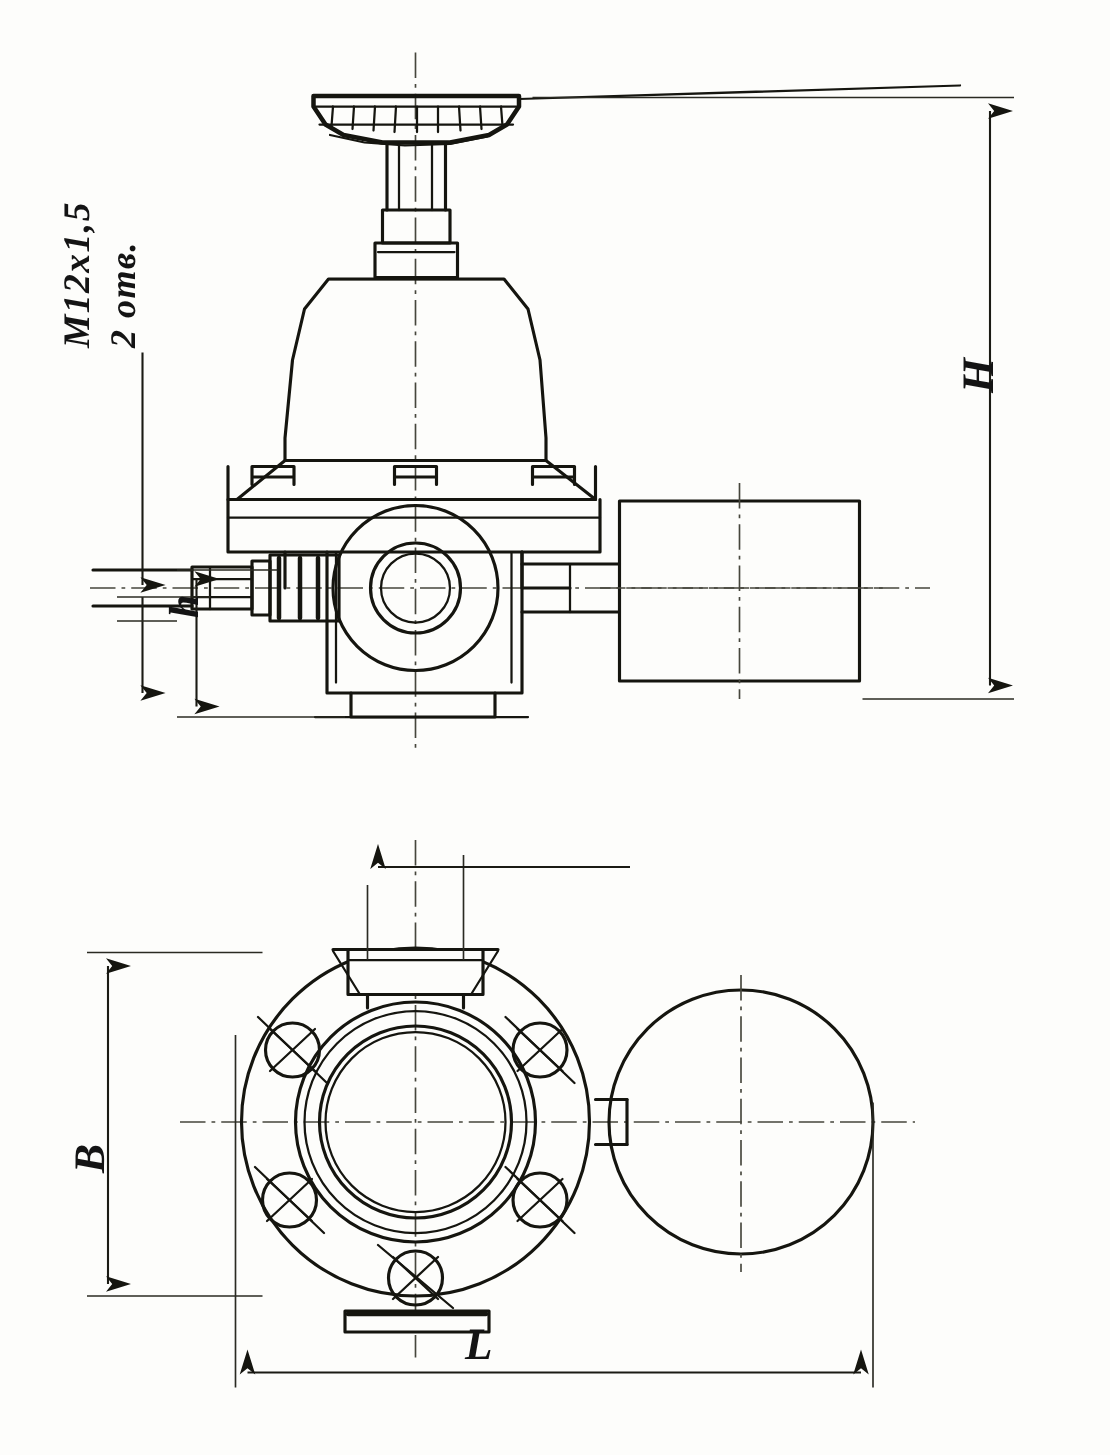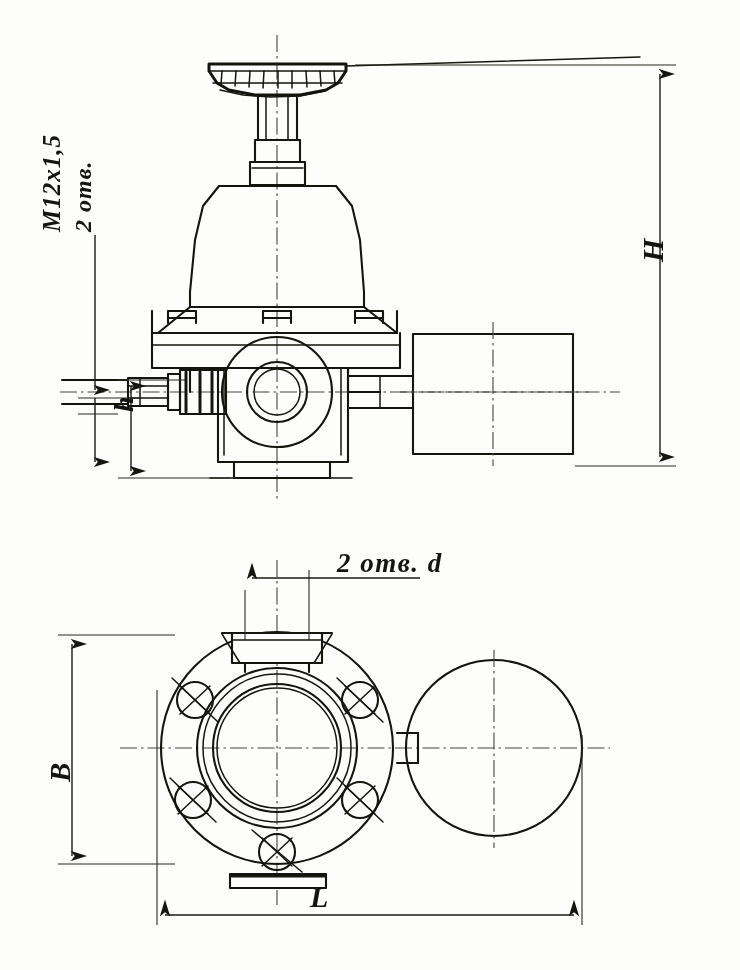--- a/index.html
+++ b/index.html
@@ -253,17 +253,16 @@
       <line class="ext" x1="582" y1="735" x2="582" y2="925"></line>
       <line class="dim" x1="165" y1="915" x2="574" y2="915" marker-start="url(#arrUp)" marker-end="url(#arrDn)"></line>
     </g>
   </g>
 </svg>
 
 <div class="lbl" id="lbl-M12">M12x1,5</div>
 <div class="lbl" id="lbl-2otv">2 отв.</div>
 <div class="lbl" id="lbl-h">h</div>
 <div class="lbl" id="lbl-H">H</div>
-<div class="lbl" id="lbl-2otvd">2 отв. d</div>
 <div class="lbl" id="lbl-B">B</div>
 <div class="lbl" id="lbl-L">L</div>
 
 </div>
 
 </body></html>

